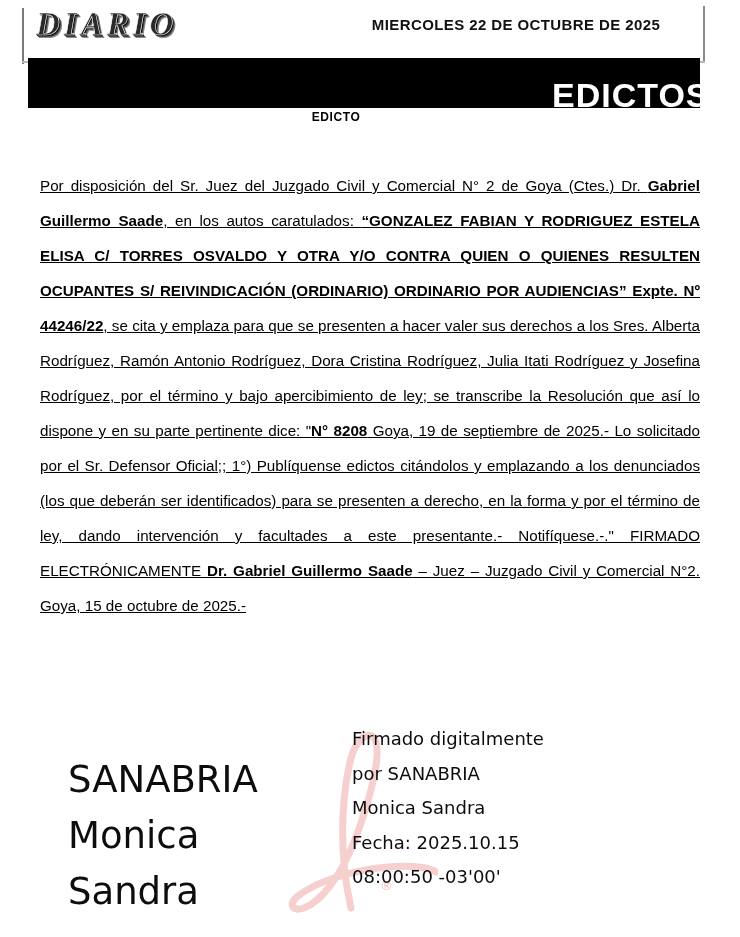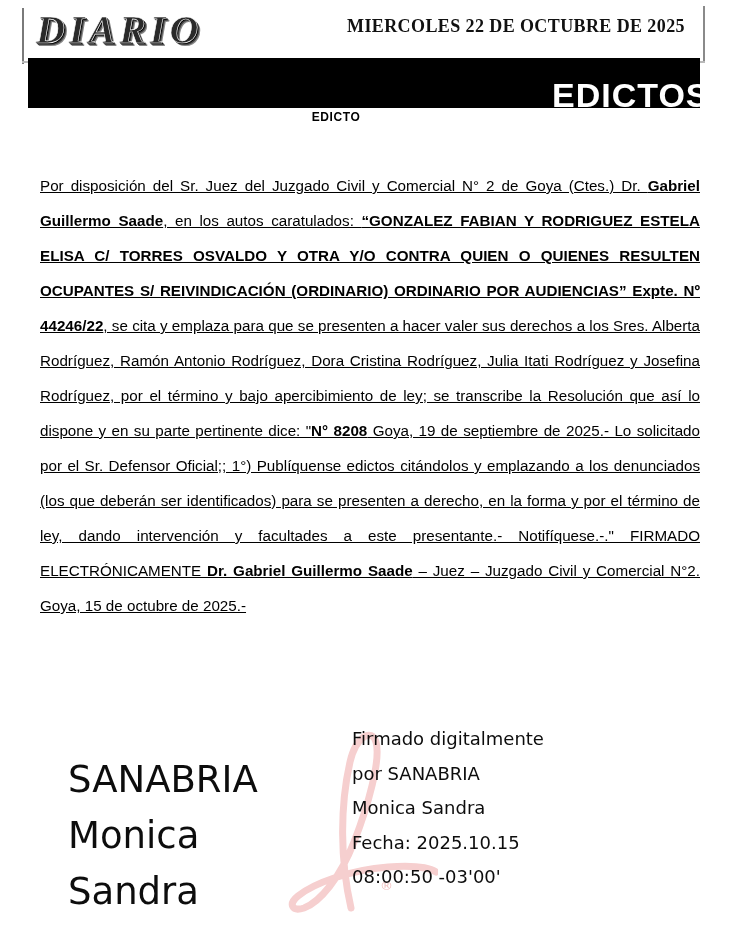--- a/index.html
+++ b/index.html
@@ -39,40 +39,40 @@
     position: absolute;
     left: 22px; top: 61px;
     width: 683px; height: 2px;
     background: #b9b9b9;
   }
   #issue-date {
     position: absolute;
     left: 340px; top: 16px;
     width: 352px;
     text-align: center;
-    font-family: Liberation Serif, serif;
-    font-weight: bold;
-    font-size: 18px;
+    font-family: Liberation Sans, sans-serif;
+    font-weight: bold;
+    font-size: 15px;
     letter-spacing: 0.4px;
     color: #111;
     white-space: nowrap;
   }
   .black-bar {
     position: absolute;
     left: 28px; top: 58px;
     width: 672px; height: 50px;
     background: #000000;
   }
   #diario-word {
     position: absolute;
     left: 36px; top: 6px;
     font-family: "Liberation Serif", serif;
     font-weight: bold;
     font-style: italic;
-    font-size: 40px;
+    font-size: 33px;
     letter-spacing: 4px;
     color: #2a2a2a;
     -webkit-text-stroke: 0.6px #ffffff;
     text-shadow:
        1px 1px 0 #000,
        2px 2px 0 #444,
        3px 3px 0 #888;
     white-space: nowrap;
     text-align: right;
   }

